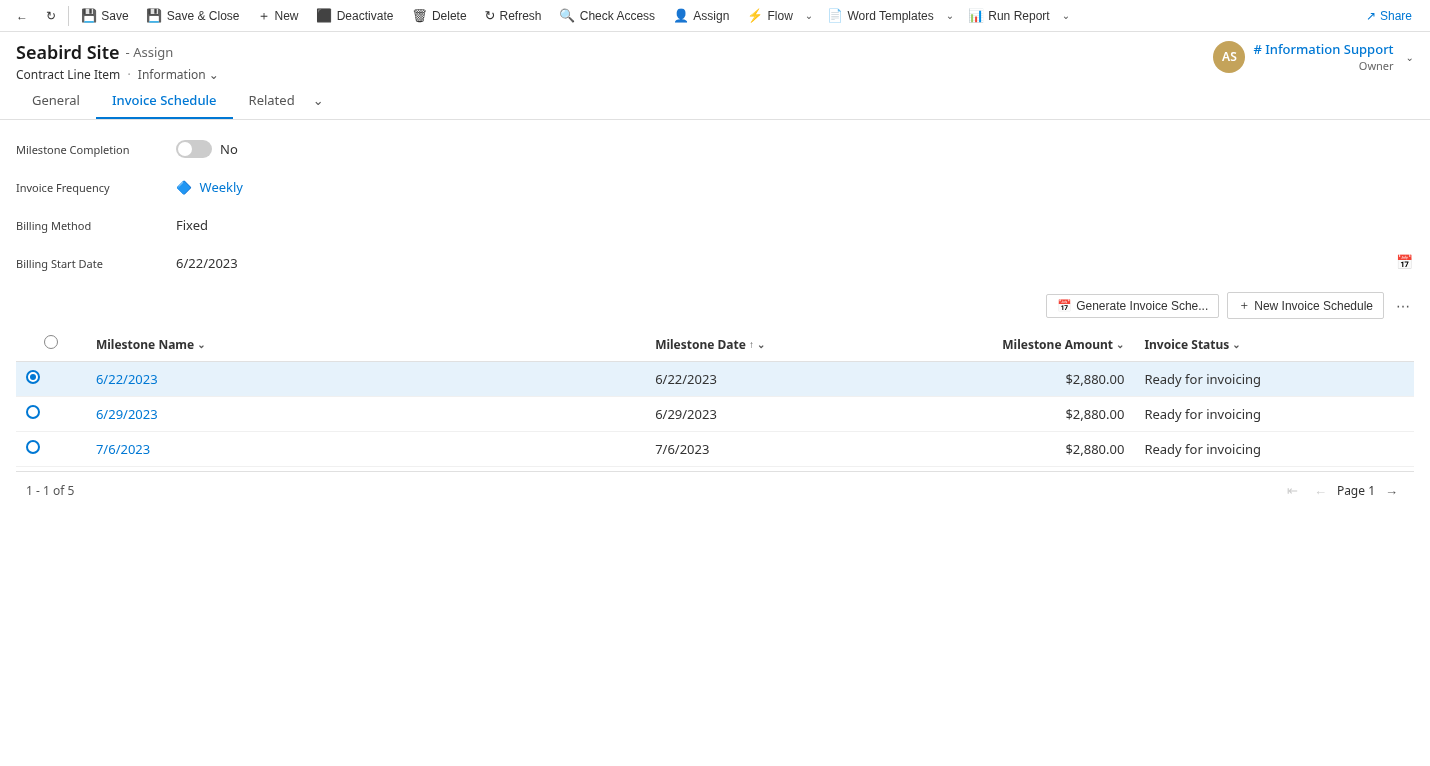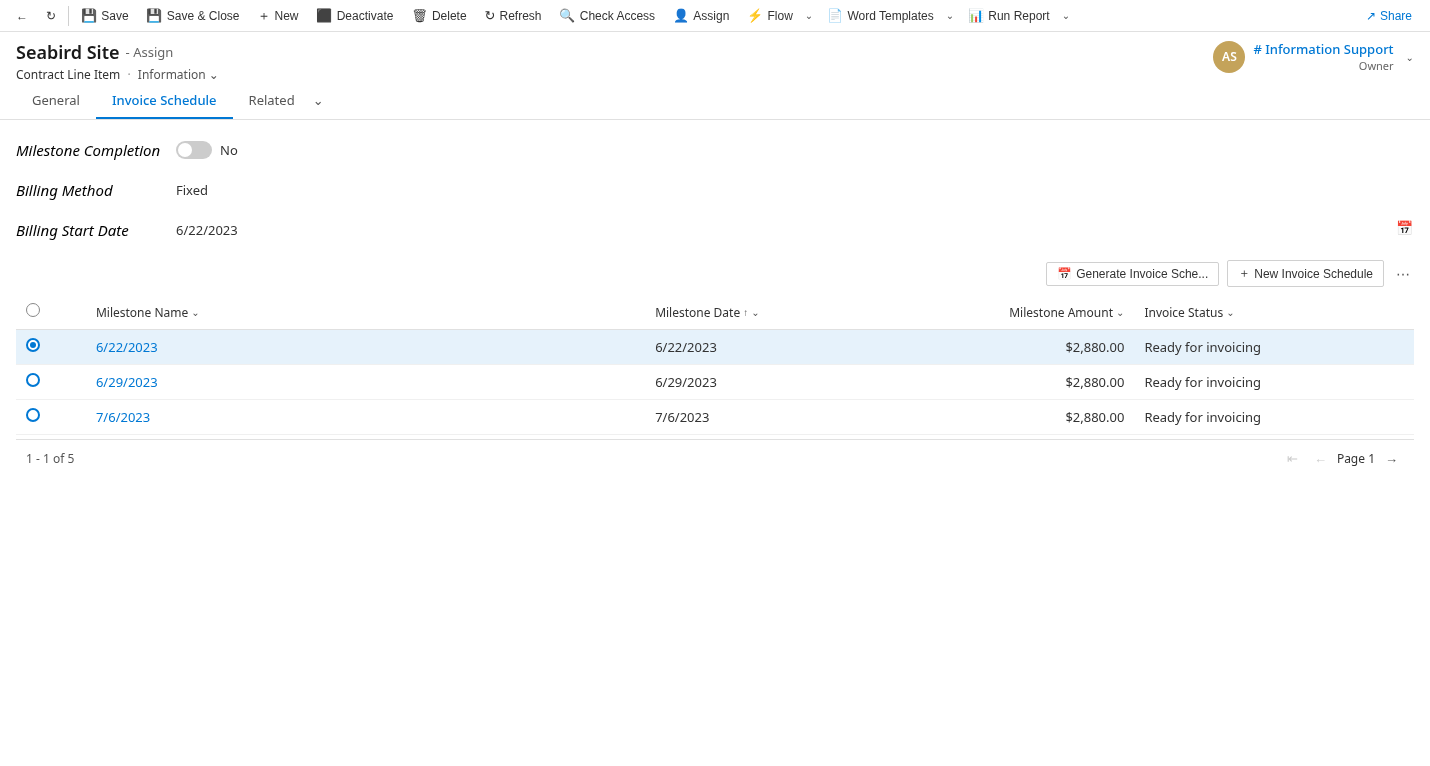--- a/index.html
+++ b/index.html
@@ -76,21 +76,21 @@
     .tab-with-arrow { display: flex; align-items: center; gap: 18px; }
 
     
     .content { padding: 20px 16px; }
 
     
     .form-field {
       display: flex; align-items: center; margin-bottom: 20px;
     }
     .form-label {
-      width: 160px; font-size: 15px; color: #000000; flex-shrink: 0; font-style: italic;
+      width: 160px; font-size: 11px; color: #404040; flex-shrink: 0;
     }
     .form-value { font-size: 13px; color: #333; }
     .form-value-link { color: #0078d4; cursor: pointer; text-decoration: none; }
 
     
     .toggle-container { display: flex; align-items: center; gap: 8px; }
     .toggle {
       width: 36px; height: 18px; background: #ccc; border-radius: 9px;
       position: relative; cursor: pointer;
     }
@@ -109,22 +109,22 @@
     .grid-toolbar-btn {
       display: flex; align-items: center; gap: 4px;
       padding: 4px 10px; border: 1px solid #d0d0d0; background: #fff;
       cursor: pointer; font-size: 12px; color: #333; border-radius: 2px;
     }
     .grid-toolbar-more { background: transparent; border: none; cursor: pointer; font-size: 14px; color: #555; padding: 4px; }
 
     .grid-table { width: 100%; border-collapse: collapse; }
     .grid-table thead tr { border-bottom: 1px solid #e0e0e0; }
     .grid-table th {
-      padding: 8px 10px; font-size: 12px; font-weight: 400; color: #333;
-      text-align: left; white-space: nowrap; user-select: none; cursor: pointer;
+      padding: 8px 10px; font-size: 12px; font-weight: 700; color: #333;
+      text-align: center; white-space: nowrap; user-select: none; cursor: pointer;
     }
     .col-check { width: 36px; }
     .col-milestone-name { width: 40%; }
     .col-milestone-date { width: 20%; }
     .col-milestone-amount { width: 15%; text-align: right; }
     .col-invoice-status { width: 20%; }
 
     .grid-table tbody tr { border-bottom: 1px solid #f0f0f0; }
     .grid-table tbody tr.selected { background: #e6f2fb; }
     .grid-table td {
@@ -286,20 +286,27 @@
   <div class="form-field">
     <div class="form-label">Milestone Completion</div>
     <div class="toggle-container">
       <div class="toggle off">
         <div class="toggle-thumb"></div>
       </div>
       <span class="form-value">No</span>
     </div>
   </div>
 
+  <div class="form-field">
+    <div class="form-label">Invoice Frequency</div>
+    <div class="form-value">
+      <span style="color:#0078d4; margin-right:4px;">🔷</span>
+      <a class="form-value-link">Weekly</a>
+    </div>
+  </div>
 
   <div class="form-field">
     <div class="form-label">Billing Method</div>
     <div class="form-value">Fixed</div>
   </div>
 
   <div class="form-field" style="position:relative;">
     <div class="form-label">Billing Start Date</div>
     <div class="form-value">6/22/2023</div>
     <button class="cal-icon-btn" style="position:absolute; right:0; top:0;">📅</button>

